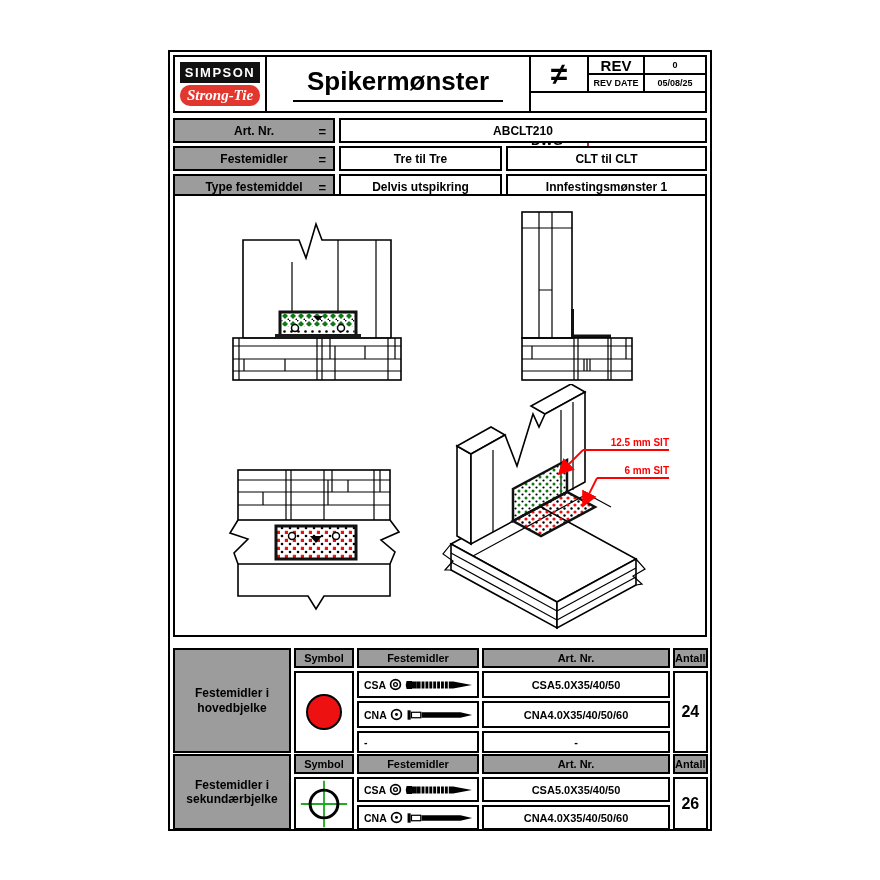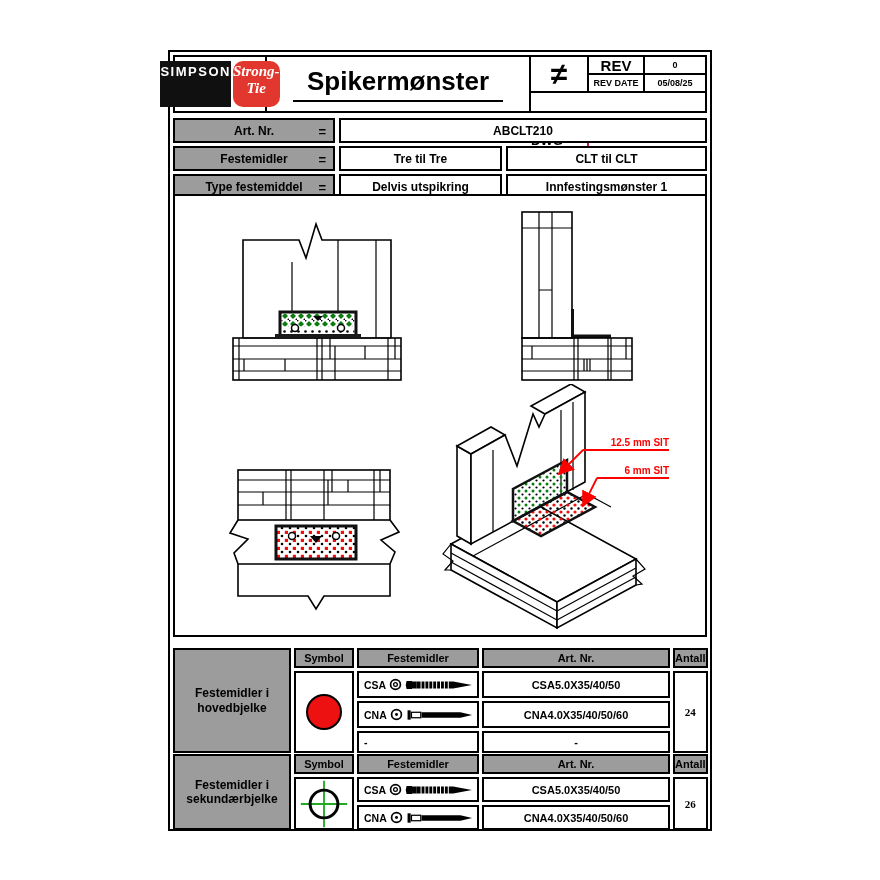--- a/index.html
+++ b/index.html
@@ -2,21 +2,21 @@
 <html><head>
 <meta charset="utf-8">
 <style>
   * { box-sizing: border-box; margin: 0; padding: 0; }
   html,body { width:880px; height:880px; background:#fff; font-family:"Liberation Sans",sans-serif; }
   .canvas { position:relative; width:880px; height:880px; background:#fff; overflow:hidden; }
   .doc { position:absolute; left:168px; top:50px; width:544px; height:781px; border:2px solid #000; background:#fff; }
 
   
   .hdr { position:absolute; left:3px; top:3px; width:534px; height:58px; border:2px solid #000; display:flex; background:#fff; }
-  .logo-cell { width:92px; border-right:2px solid #000; padding:4px 5px; display:flex; flex-direction:row; justify-content:center; gap:2px; }
+  .logo-cell { width:92px; border-right:2px solid #000; padding:4px 5px; display:flex; flex-direction:column; justify-content:center; gap:2px; }
   .logo-simpson { background:#101010; color:#fff; font-weight:bold; font-size:13px; letter-spacing:1.5px; text-align:center; padding:3px 0; }
   .logo-strongtie { background:#e2372e; color:#fff; font-weight:bold; font-style:italic; font-family:"Liberation Serif",serif; font-size:15px; text-align:center; padding:2px 0;border-radius:10px; }
   .title-cell { flex:1; display:flex; align-items:center; justify-content:center; }
   .title-text { font-size:26px; font-weight:bold; border-bottom:2.5px solid #000; padding:0 14px 3px; }
   .hdr-right { width:176px; border-left:2px solid #000; display:grid; grid-template-columns:58px 56px 1fr; grid-template-rows:18px 18px 1fr; }
   .hdr-right > div { display:flex; align-items:center; justify-content:center; font-weight:bold; }
   .neq-cell { grid-area:1/1/3/2; border-right:2px solid #000; border-bottom:2px solid #000; font-size:30px; line-height:1; }
   .rev-l { grid-area:1/2/2/3; border-right:2px solid #000; border-bottom:2px solid #000; font-size:15px; }
   .rev-v { grid-area:1/3/2/4; border-bottom:2px solid #000; font-size:9px; }
   .rvd-l { grid-area:2/2/3/3; border-right:2px solid #000; border-bottom:2px solid #000; font-size:9px; }
@@ -46,21 +46,21 @@
 
   
   .ftable { position:absolute; left:3px; width:534px; display:grid; grid-template-columns:118px 60px 122px 188px 1fr; gap:3px; }
   .ft1 { top:596px; grid-template-rows:20px 27px 27px 22px; }
   .ft2 { top:702px; grid-template-rows:20px 25px 25px; }
   .cell { border:2px solid #000; background:#fff; display:flex; align-items:center; justify-content:center; }
   .gcell { background:#9c9c9c; font-weight:bold; font-size:12px; flex-direction:column; line-height:1.2; text-align:center; }
   .hcell { background:#9c9c9c; font-weight:bold; font-size:11px; }
   .festcell { justify-content:flex-start; padding-left:5px; gap:3px; font-weight:bold; font-size:10.5px; }
   .artcell { font-weight:bold; font-size:11px; }
-  .antcell { font-weight:bold; font-size:11px;font-family:Liberation Serif, serif; }
+  .antcell { font-weight:bold; font-size:16px; }
   .g1 { grid-area:1/1/5/2; } .g2 { grid-area:1/1/4/2; }
   .s1 { grid-area:2/2/5/3; } .s2 { grid-area:2/2/4/3; }
   .a1 { grid-area:2/5/5/6; } .a2 { grid-area:2/5/4/6; }
   .red-circle { width:36px; height:36px; border-radius:50%; background:#ee1111; border:2.5px solid #000; }
 </style>
 </head>
 <body>
 
 <div class="canvas">
   <div class="doc">

